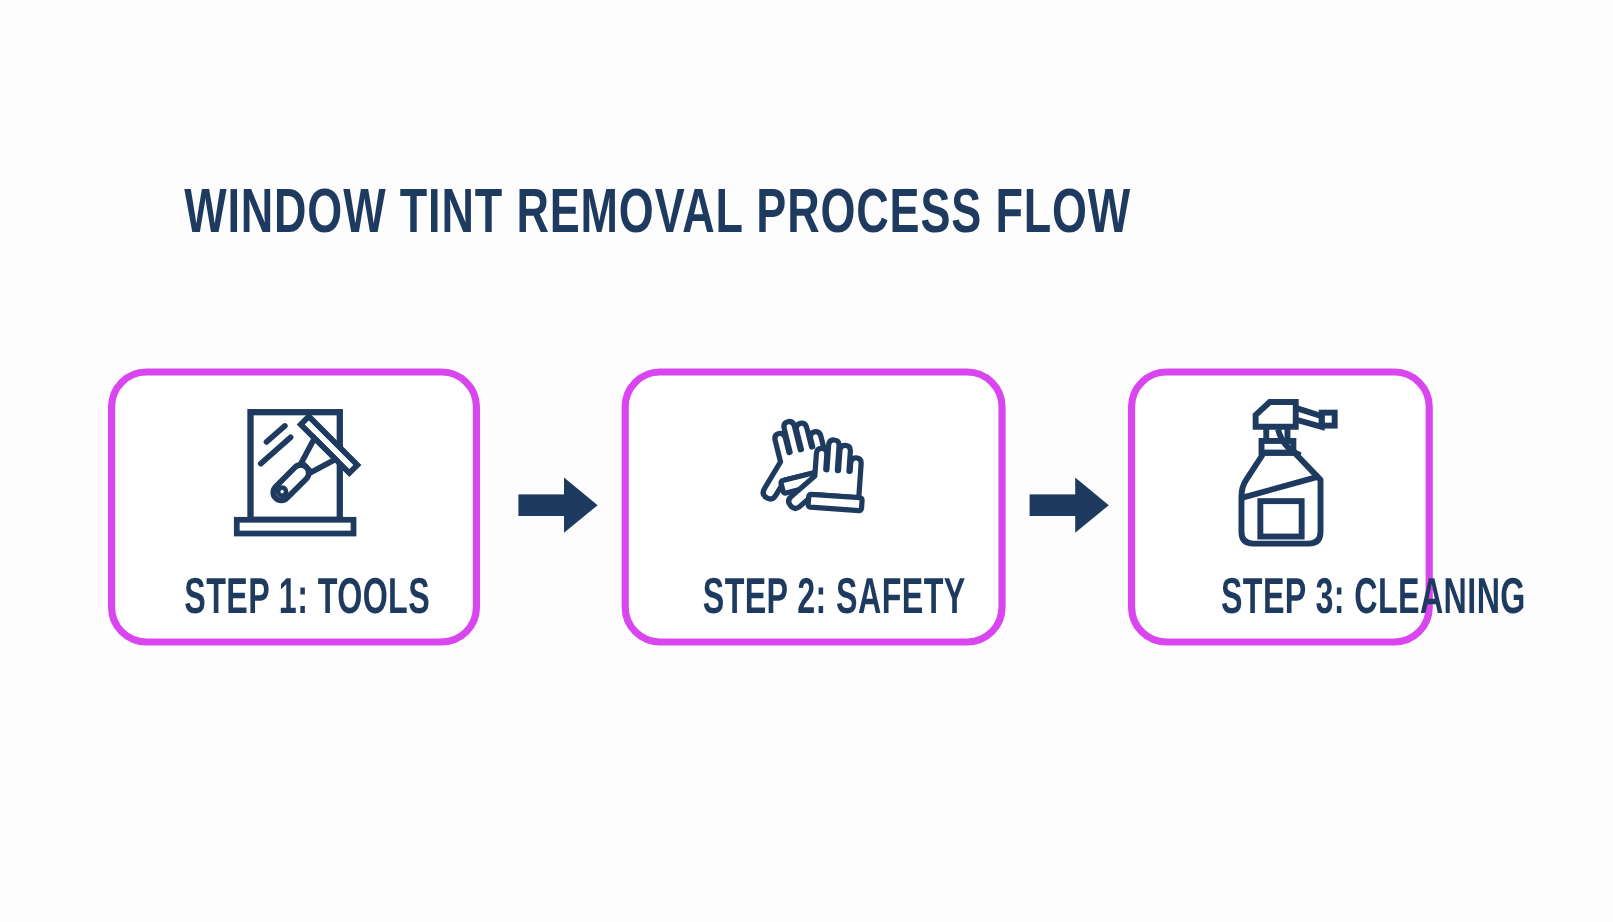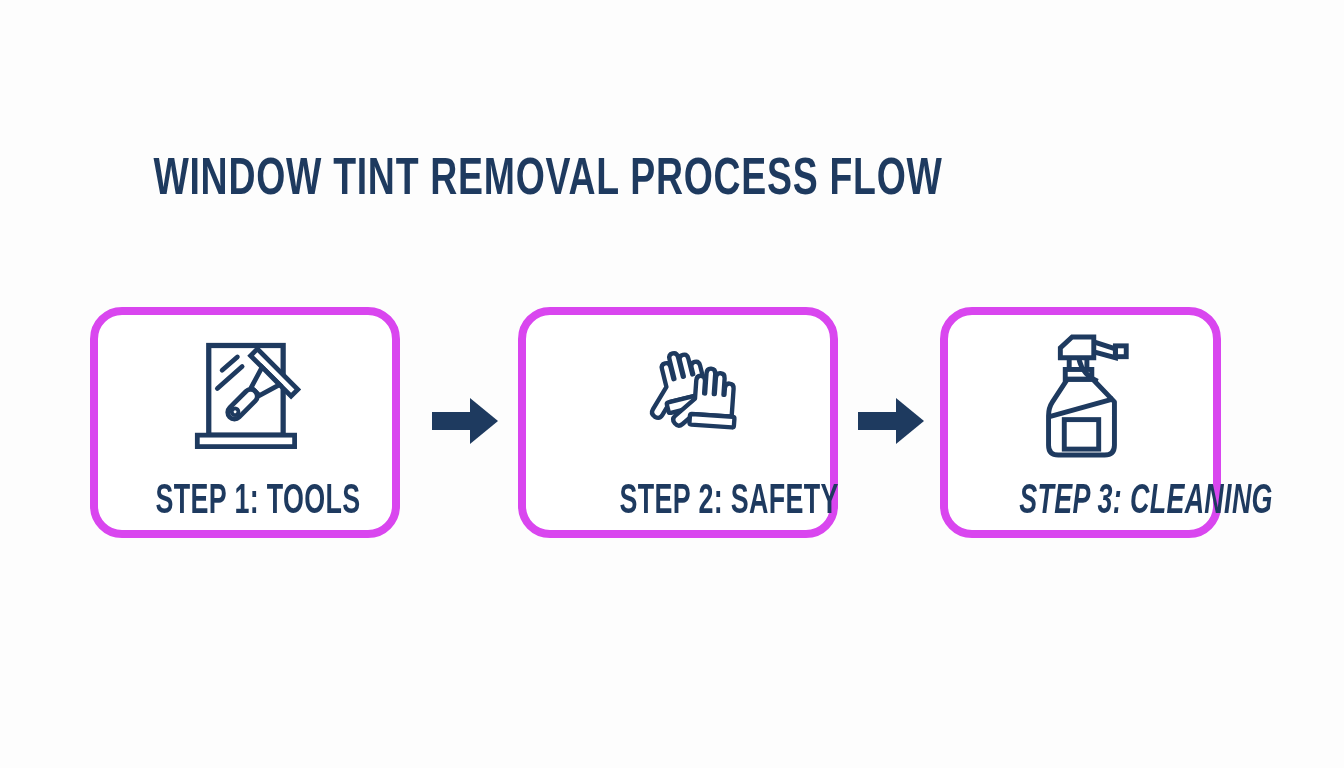--- a/index.html
+++ b/index.html
@@ -33,31 +33,31 @@
     letter-spacing: 1px;
     transform: scaleX(0.72);
     transform-origin: center;
     white-space: nowrap;
   }
   
   .card {
     position: absolute;
     top: 307px;
     height: 231px;
-    border: 8px solid #d946ef;
+    border: 6px solid #d946ef;
     border-radius: 32px;
     background: #ffffff;
     box-sizing: border-box;
     display: flex;
     flex-direction: column;
     align-items: center;
   }
   .card-1 { left: 90px;  width: 310px; }
-  .card-2 { left: 518px; width: 320px; padding-left: 32px; }
-  .card-3 { left: 940px; width: 281px; font-style: italic; }
+  .card-2 { left: 518px; width: 320px; }
+  .card-3 { left: 940px; width: 254px; }
   .icon-box {
     height: 128px;
     margin-top: 18px;
     display: flex;
     align-items: center;
     justify-content: center;
   }
   .step-label-wrap {
     margin-top: 14px;
     width: 100%;

